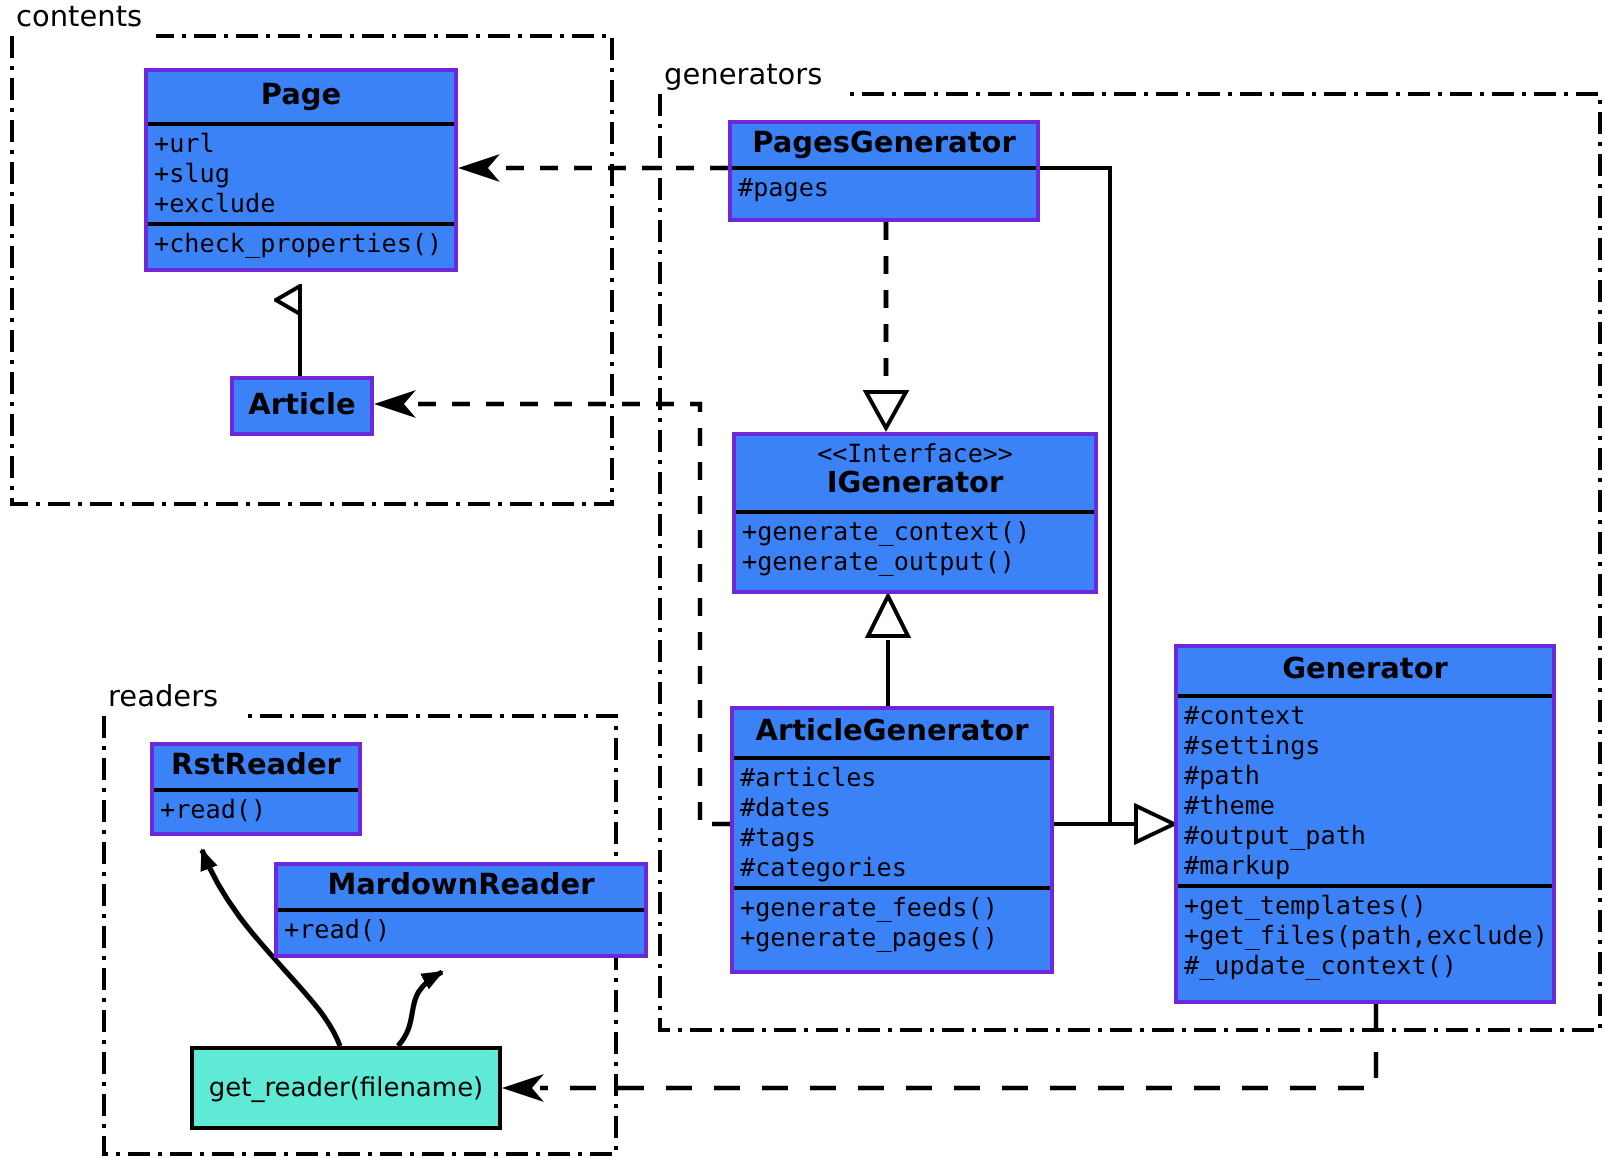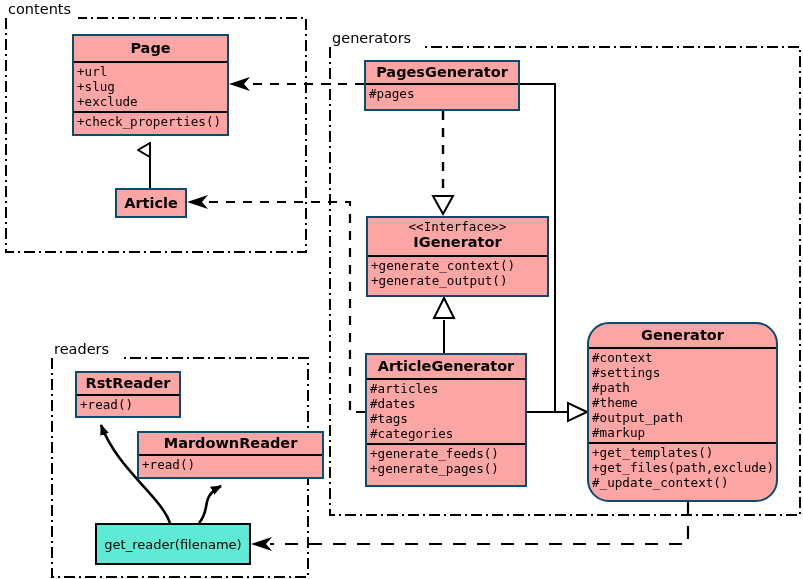--- a/index.html
+++ b/index.html
@@ -18,22 +18,22 @@
   #svg-layer {
     position: absolute;
     left: 0;
     top: 0;
     width: 803px;
     height: 579px;
   }
   
   .uml-box {
     position: absolute;
-    background: #fca5a5;
-    border: 2px solid #0c4a6e;
+    background: #3b82f6;
+    border: 2px solid #6d28d9;
     box-sizing: border-box;
     z-index: 5;
   }
   .uml-title {
     font-weight: bold;
     font-size: 14.5px;
     text-align: center;
     padding: 4px 6px 5px 6px;
     color: #000000;
     line-height: 1.12;
@@ -210,21 +210,21 @@
       <div class="uml-member">#dates</div>
       <div class="uml-member">#tags</div>
       <div class="uml-member">#categories</div>
     </div>
     <div class="uml-compartment uml-sep">
       <div class="uml-member">+generate_feeds()</div>
       <div class="uml-member">+generate_pages()</div>
     </div>
   </div>
 
-  <div class="uml-box" style="left:587px; top:322px; width:191px; height:180px;border-radius:22px;">
+  <div class="uml-box" style="left:587px; top:322px; width:191px; height:180px;">
     <div class="uml-title" style="padding:3px 4px 4px 4px;">Generator</div>
     <div class="uml-compartment uml-sep">
       <div class="uml-member">#context</div>
       <div class="uml-member">#settings</div>
       <div class="uml-member">#path</div>
       <div class="uml-member">#theme</div>
       <div class="uml-member">#output_path</div>
       <div class="uml-member">#markup</div>
     </div>
     <div class="uml-compartment uml-sep">

